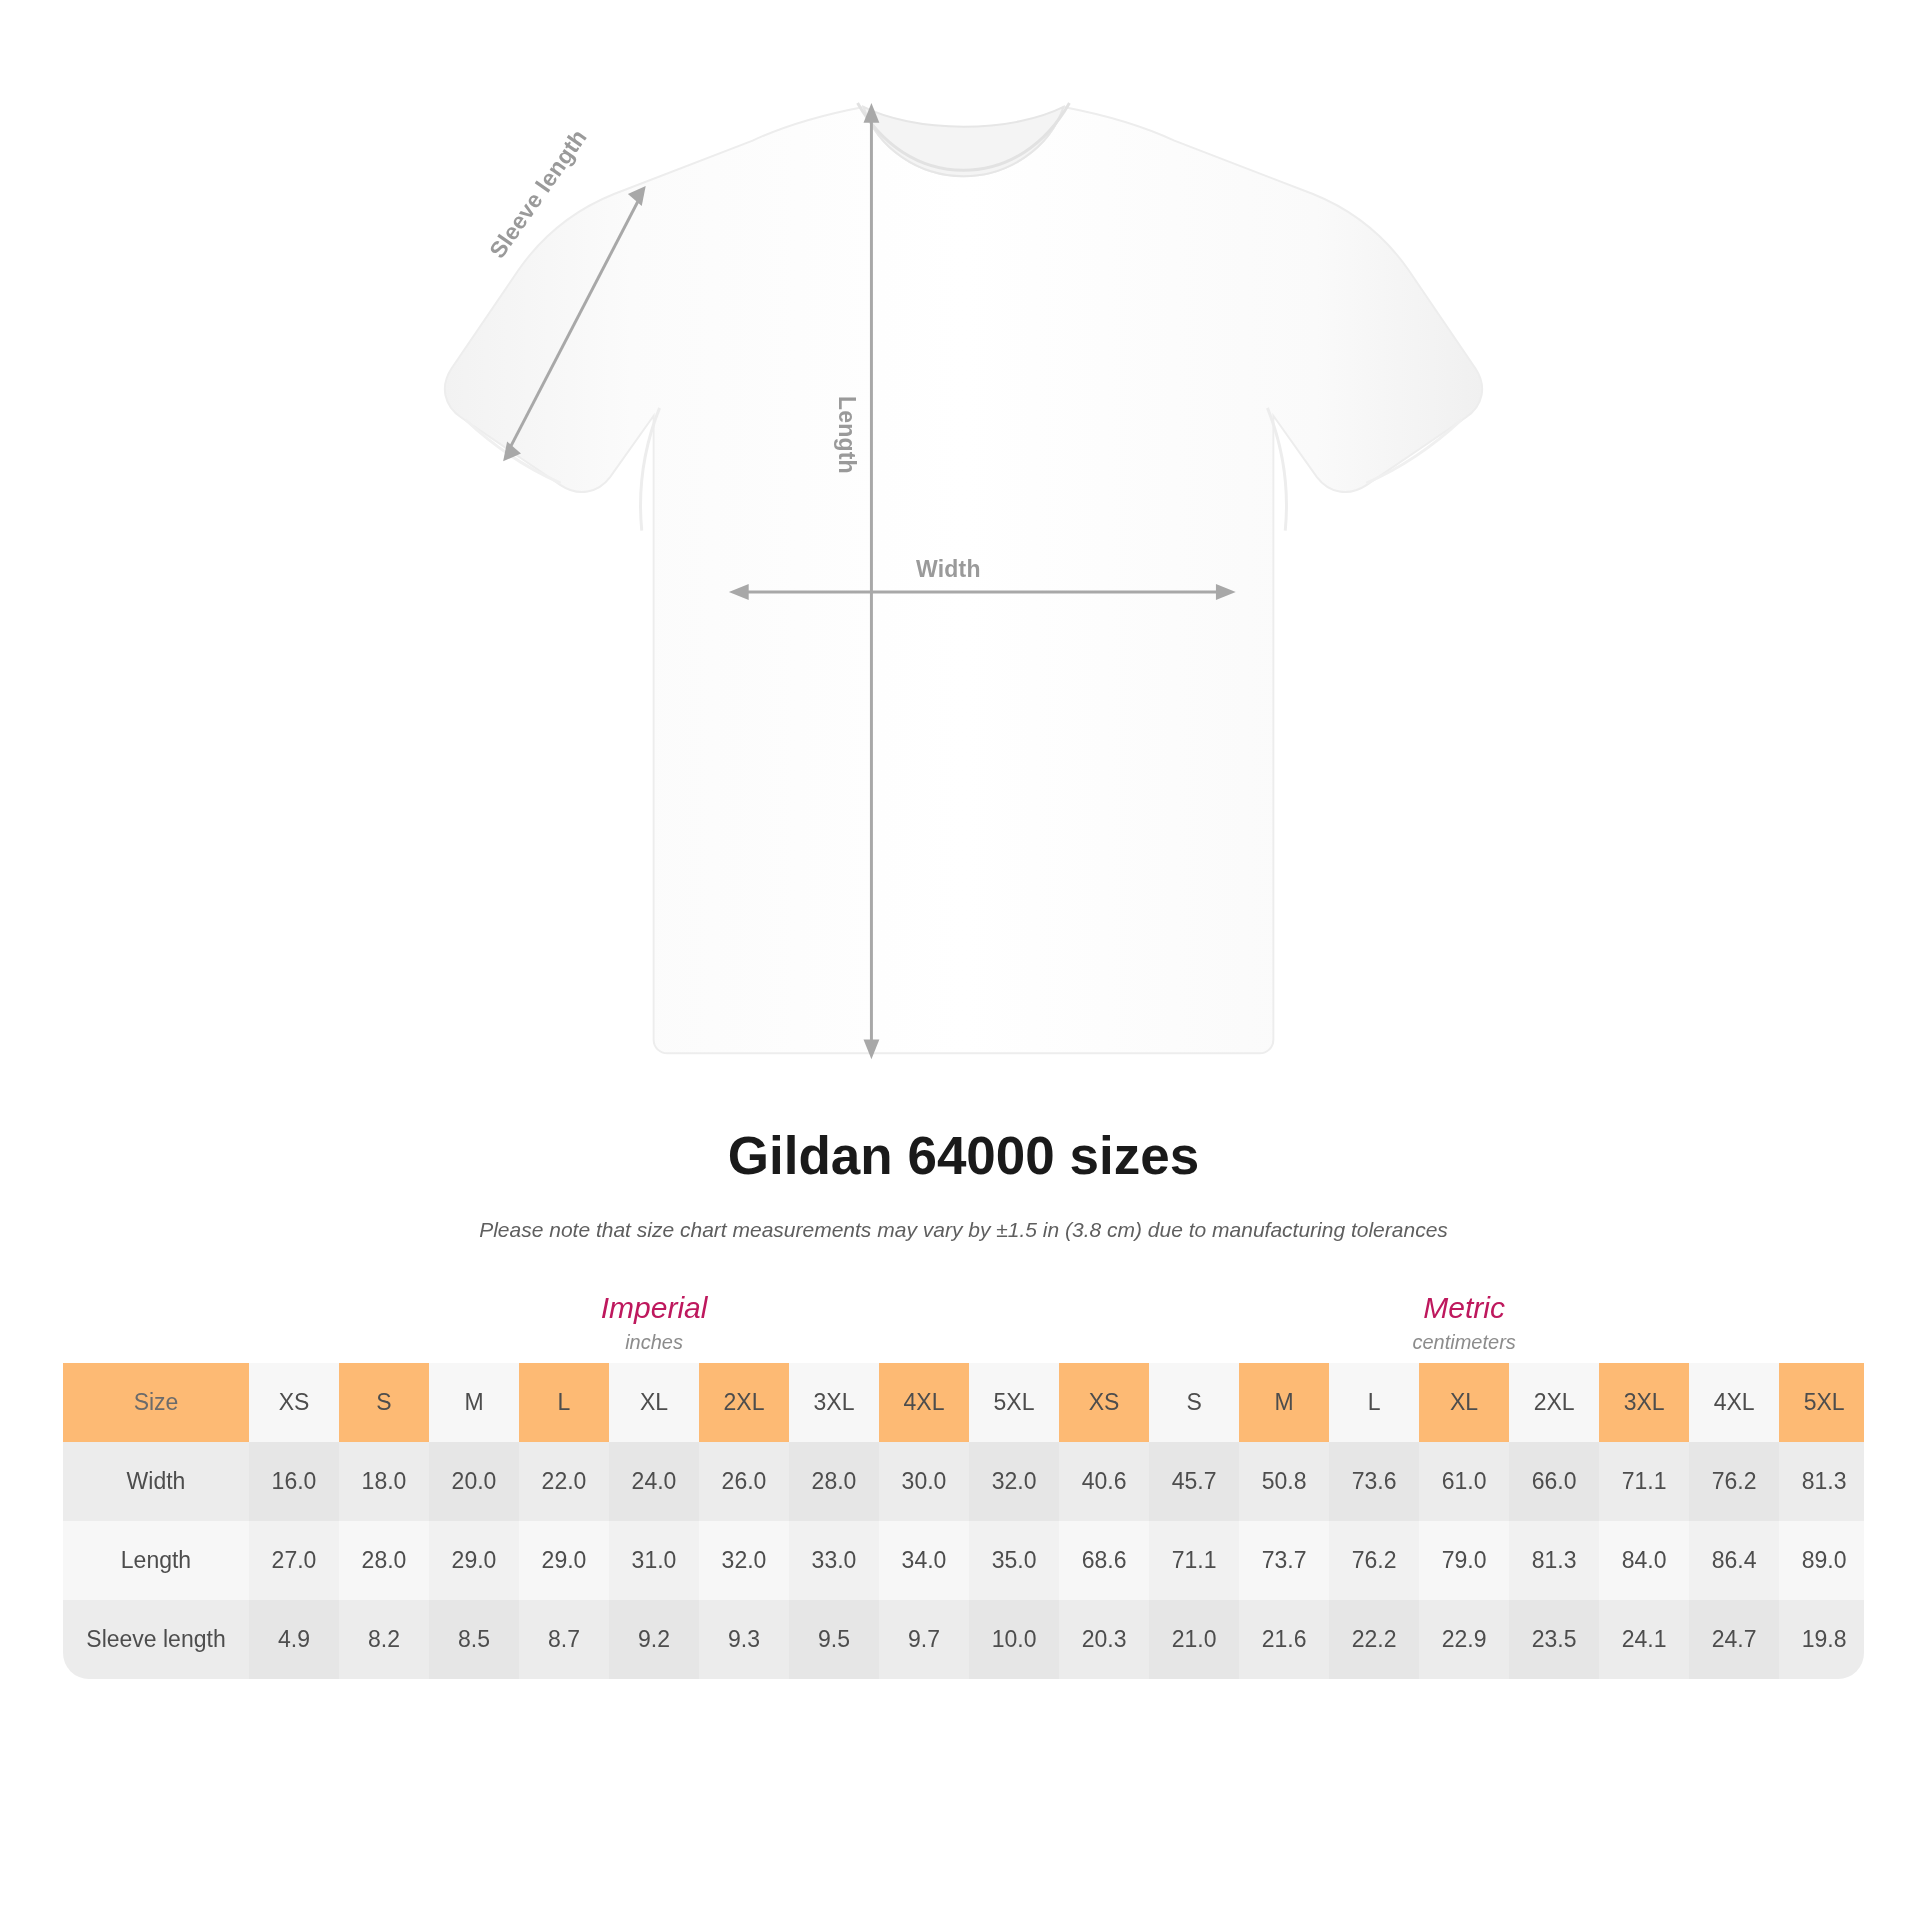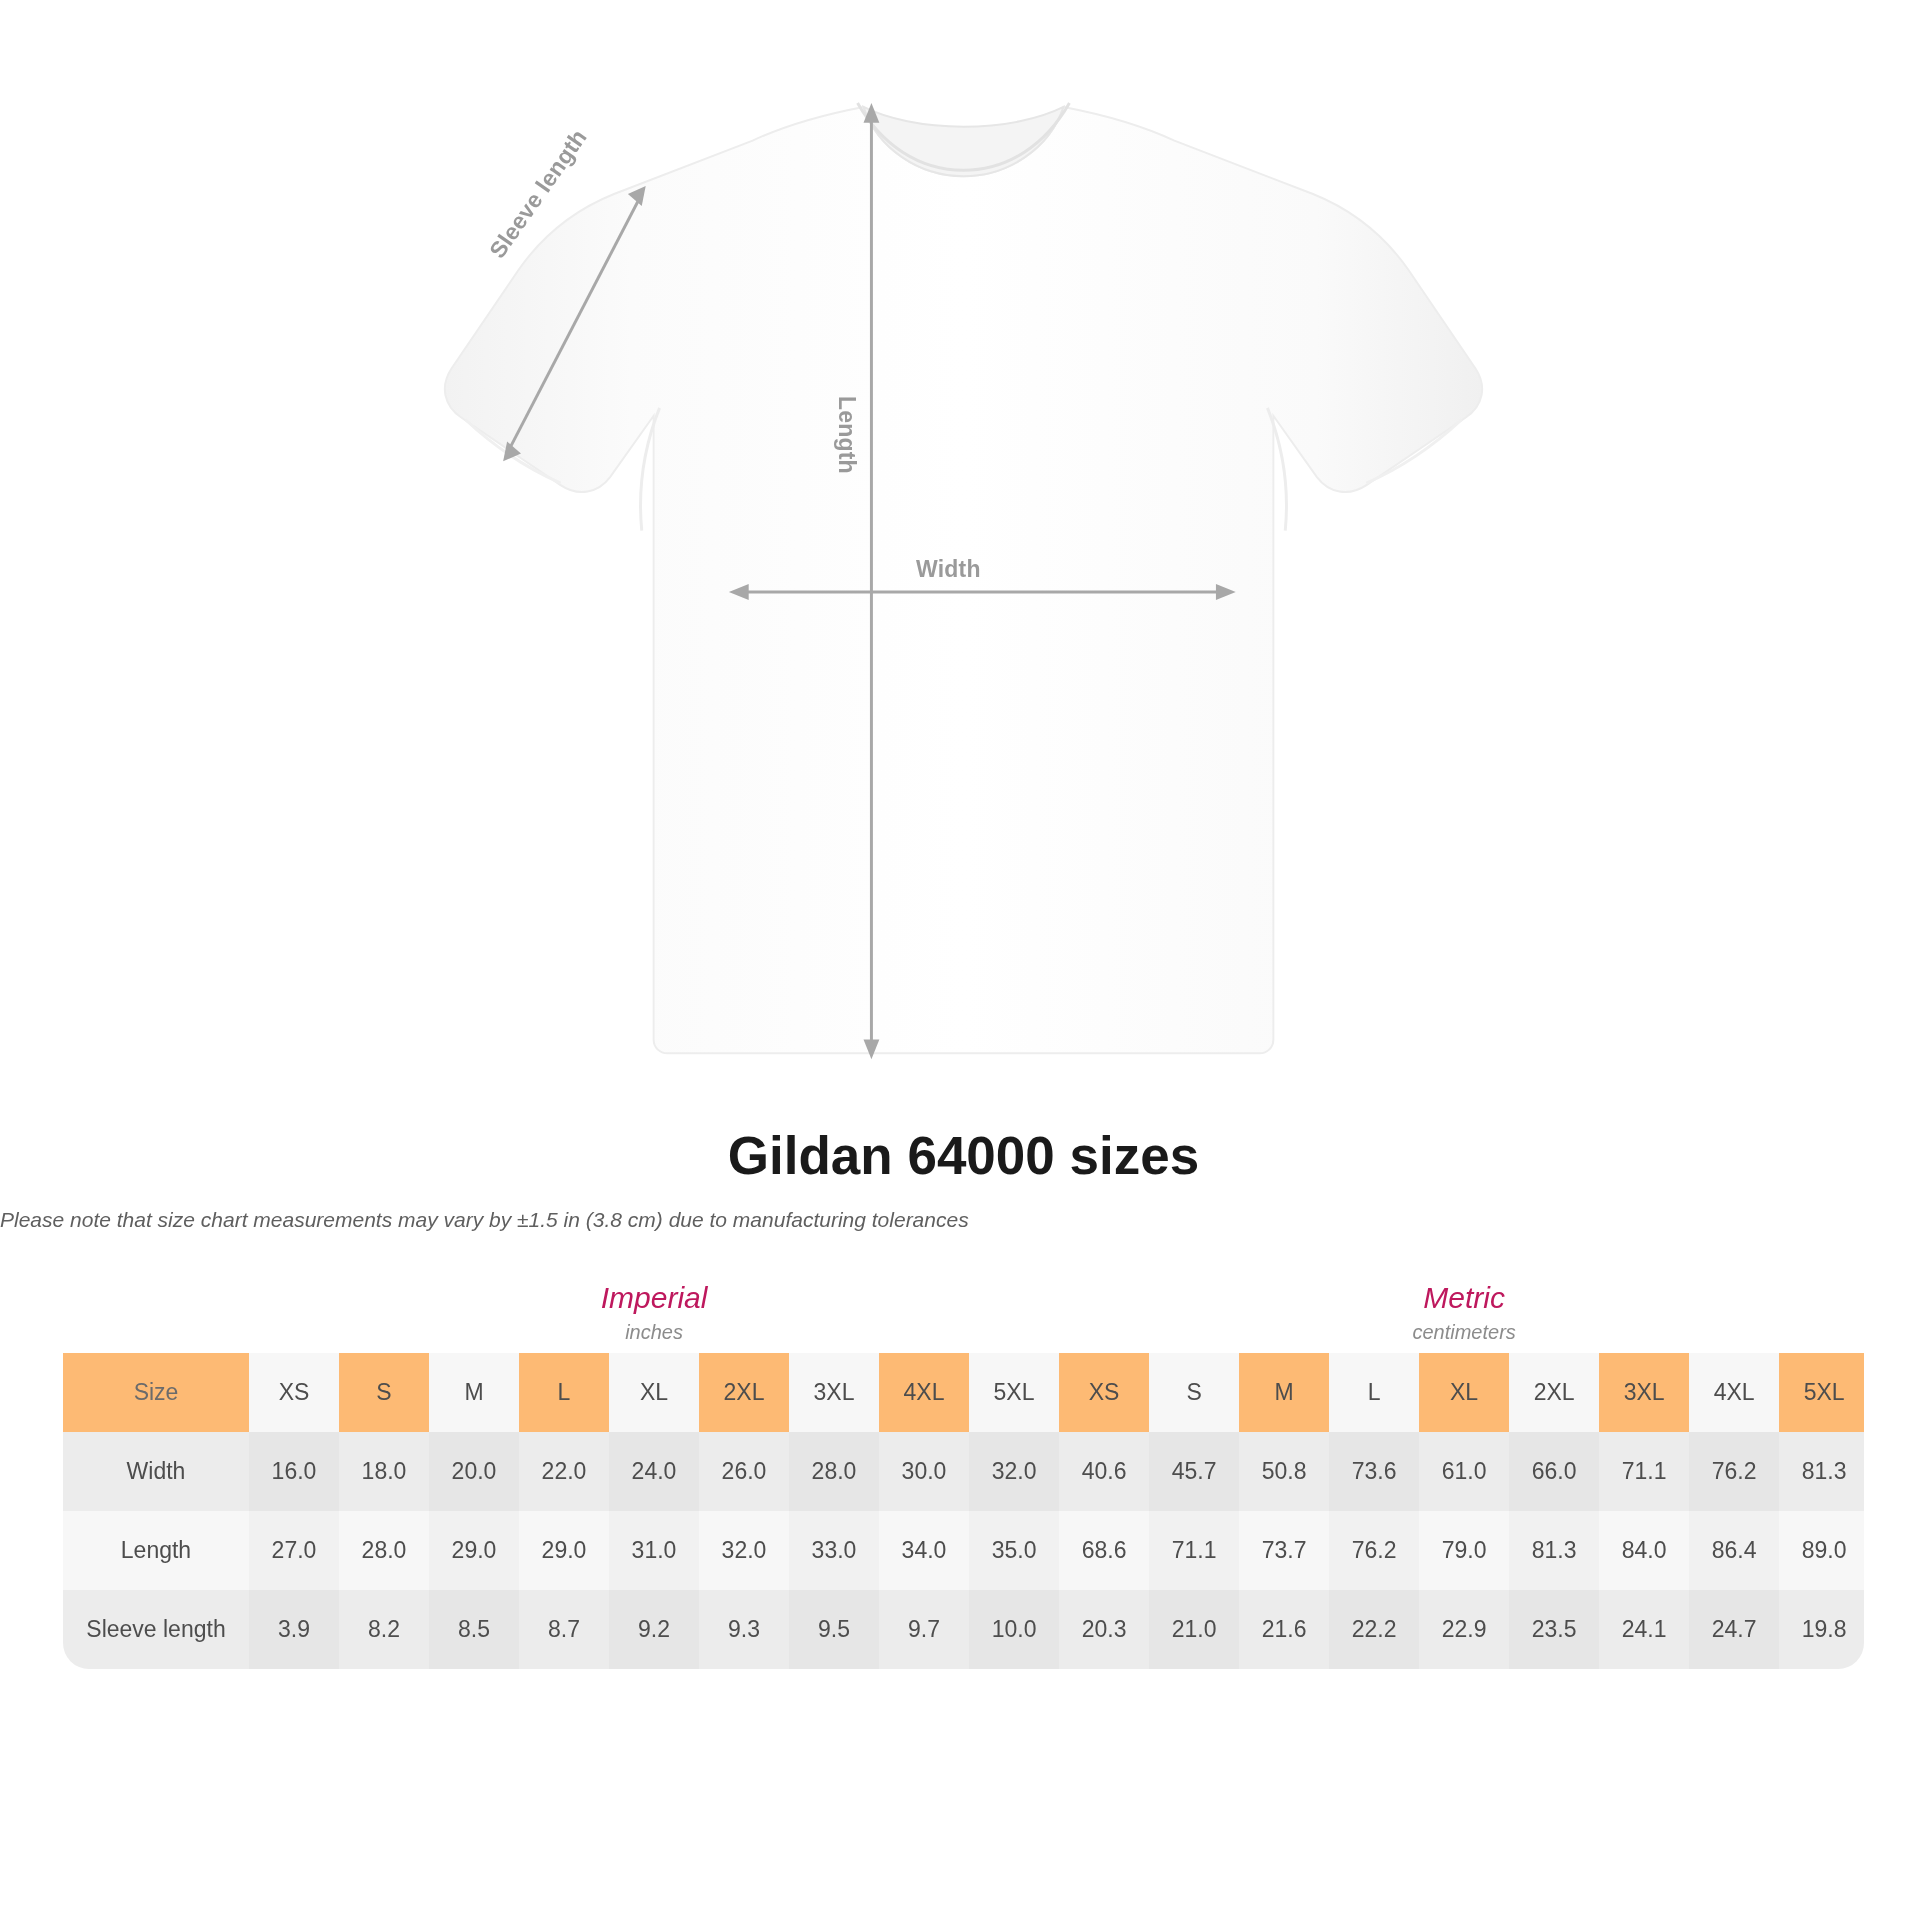--- a/index.html
+++ b/index.html
@@ -58,24 +58,25 @@
 
   
   .title {
     text-align: center;
     font-size: 53px;
     font-weight: bold;
     color: #1a1a1a;
     margin-top: 36px;
   }
   .subtitle {
+    text-align: center;
     font-size: 21px;
     font-style: italic;
     color: #5f5f5f;
-    margin-top: 22px;
+    margin-top: 32px;
   }
 
   
   .table-wrap {
     margin: 42px 63px 0 63px;
     border-radius: 26px;
     overflow: hidden;
   }
   table.size-table {
     border-collapse: collapse;
@@ -301,21 +302,21 @@
           <td class="cell-alt">76.2</td>
           <td>79.0</td>
           <td class="cell-alt">81.3</td>
           <td>84.0</td>
           <td class="cell-alt">86.4</td>
           <td>89.0</td>
         </tr>
 
         <tr class="r-odd">
           <td class="row-label">Sleeve length</td>
-          <td class="cell-alt">3.9</td>
+          <td class="cell-alt">4.9</td>
           <td>8.2</td>
           <td class="cell-alt">8.5</td>
           <td>8.7</td>
           <td class="cell-alt">9.2</td>
           <td>9.3</td>
           <td class="cell-alt">9.5</td>
           <td>9.7</td>
           <td class="cell-alt">10.0</td>
           <td>20.3</td>
           <td class="cell-alt">21.0</td>

